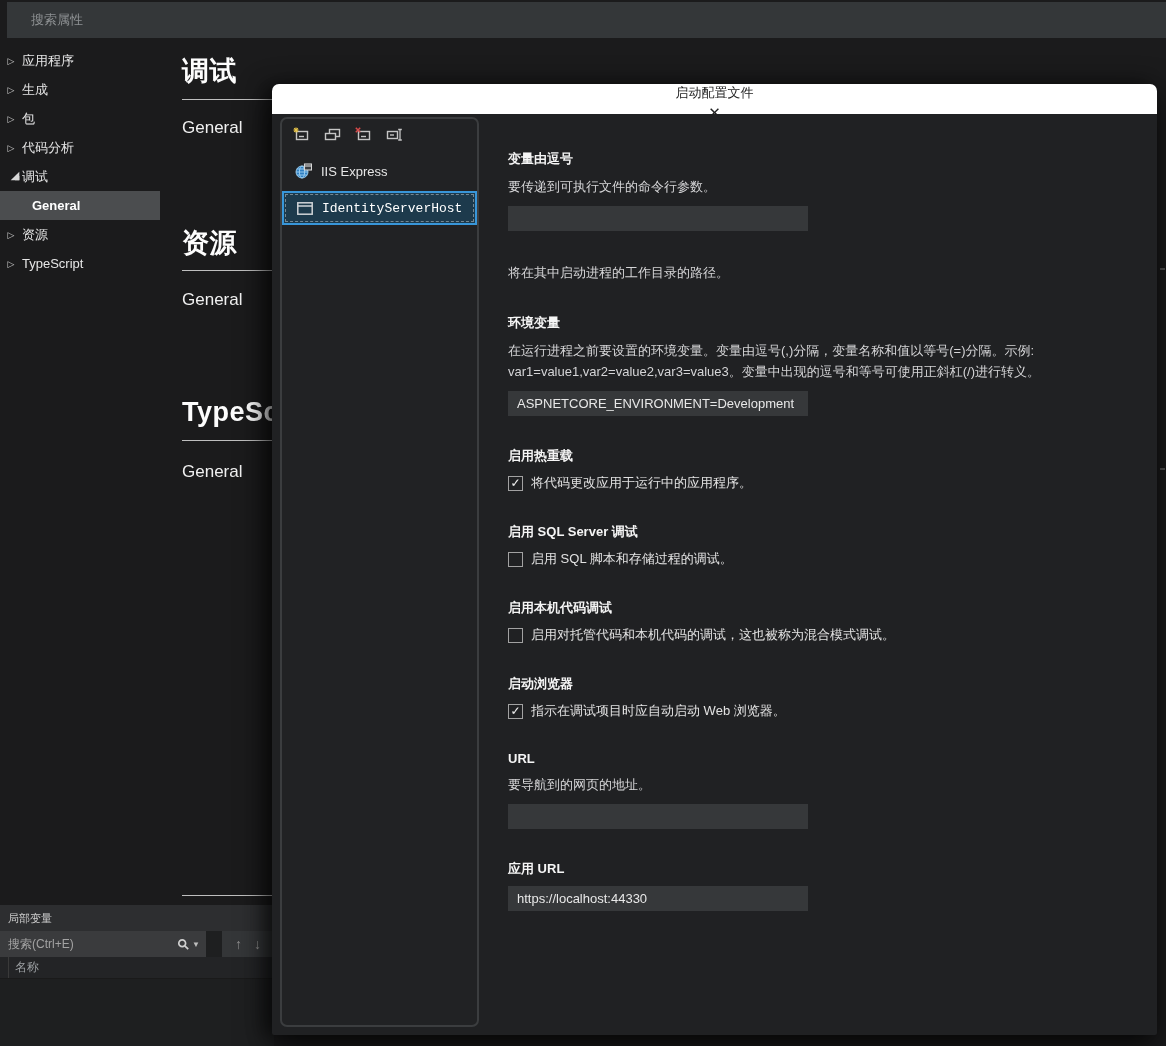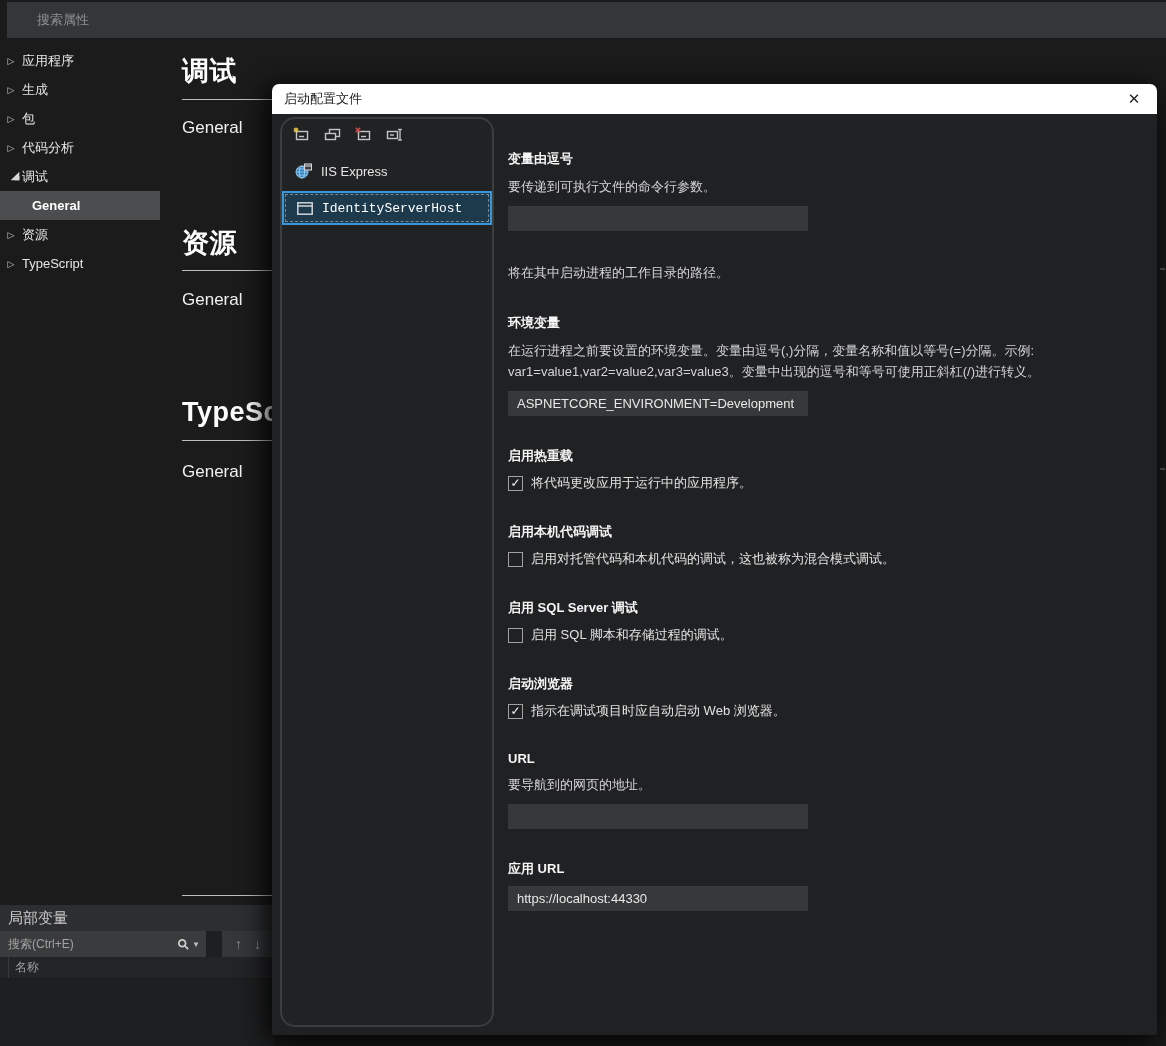--- a/index.html
+++ b/index.html
@@ -10,21 +10,21 @@
     background:#1b1b1c; overflow:hidden; color:#e8e8e8;
   }
 
   
   .topbar {
     position:absolute; left:7px; top:2px; width:1159px; height:36px;
     background:#343739; display:flex; align-items:center;
   }
   .topbar input {
     width:100%; height:100%; background:transparent; border:none; outline:none;
-    color:#c9c9c9; font-size:13px; padding-left:30px;
+    color:#c9c9c9; font-size:13px; padding-left:24px;
     font-family:Liberation Mono, monospace;
   }
   .topbar input::placeholder { color:#8f9294; }
 
   
   .sidebar { position:absolute; left:0; top:46px; width:160px; }
   .nav-row {
     position:relative; height:29px; display:flex; align-items:center;
     font-size:13px; color:#e6e6e6; cursor:default;
   }
@@ -55,21 +55,21 @@
   .pos-r3 { position:absolute; left:0; top:440px; }
   .pos-s3 { position:absolute; left:0; top:462px; }
   .pos-r4 { position:absolute; left:0; top:895px; }
 
   
   .sb-mark { position:absolute; right:1px; width:5px; height:2px; background:#565656; z-index:2; }
 
   
   .locals { position:absolute; left:0; top:905px; width:274px; height:141px; z-index:2; background:#1e1f20; }
   .locals-header {
-    height:26px; background:#2d2e30; color:#cccccc; font-size:15px;
+    height:26px; background:#2d2e30; color:#cccccc; font-size:11px;
     display:flex; align-items:center; padding-left:8px;
   }
   .locals-search { height:26px; display:flex;gap:16px; }
   .locals-search .searchbox {
     flex:1; background:#3a3b3d; display:flex; align-items:center; position:relative;
   }
   .locals-search input {
     flex:1; background:transparent; border:none; outline:none; color:#ababab;
     font-size:12px; padding-left:8px; font-family:"Liberation Sans", sans-serif; min-width:0;
   }
@@ -88,34 +88,34 @@
 
   
   .dialog {
     position:absolute; left:272px; top:84px; width:885px; height:951px; z-index:10;
     border-radius:7px 7px 2px 2px;
     box-shadow:0 12px 34px rgba(0,0,0,.7), -8px 0 18px rgba(0,0,0,.45);
     background:#202123;
   }
   .dlg-titlebar {
     height:30px; background:#ffffff; border-radius:7px 7px 0 0;
-    display:flex; align-items:center; padding:0 12px;
+    display:flex; align-items:center; padding:0 12px;flex-direction:column;
   }
   .dlg-title { color:#1f1f1f; font-size:13px; flex:1; }
   .dlg-close {
     color:#1f1f1f; font-size:15px; width:22px; height:22px; line-height:22px;
     text-align:center; cursor:pointer; background:transparent; border:none;
     font-family:"Liberation Sans", sans-serif;
   }
   .dlg-body { position:relative; height:921px; }
 
   
   .profiles {
-    position:absolute; left:8px; top:3px; width:214px; height:910px;
-    border:2px solid #3b3d3f; border-radius:15px; background:#212224;
+    position:absolute; left:8px; top:3px; width:199px; height:910px;
+    border:2px solid #3b3d3f; border-radius:7px; background:#212224;
   }
   .ptoolbar { display:flex; gap:12px; padding:7px 0 0 10px; }
   .ptool-btn { background:transparent; border:none; padding:1px; cursor:pointer; line-height:0; }
   .plist { margin-top:12px; }
   .pitem {
     height:32px; display:flex; align-items:center; padding-left:13px; gap:9px;
     font-size:13px; color:#e6e6e6; cursor:pointer;
   }
   .pitem.selected {
     margin:4px 0 0 0; height:34px;
@@ -337,32 +337,32 @@
           <div class="sec-label">启用热重载</div>
           <div class="chk-row">
             <span class="checkbox">
               <span>✓</span>
             </span>
             <span class="chk-text">将代码更改应用于运行中的应用程序。</span>
           </div>
         </div>
 
         <div class="sec tight">
+          <div class="sec-label">启用 SQL Server 调试</div>
+          <div class="chk-row">
+            <span class="checkbox"></span>
+            <span class="chk-text">启用 SQL 脚本和存储过程的调试。</span>
+          </div>
+        </div>
+
+        <div class="sec tight">
           <div class="sec-label">启用本机代码调试</div>
           <div class="chk-row">
             <span class="checkbox"></span>
             <span class="chk-text">启用对托管代码和本机代码的调试，这也被称为混合模式调试。</span>
-          </div>
-        </div>
-
-        <div class="sec tight">
-          <div class="sec-label">启用 SQL Server 调试</div>
-          <div class="chk-row">
-            <span class="checkbox"></span>
-            <span class="chk-text">启用 SQL 脚本和存储过程的调试。</span>
           </div>
         </div>
 
         <div class="sec tight">
           <div class="sec-label">启动浏览器</div>
           <div class="chk-row">
             <span class="checkbox">
               <span>✓</span>
             </span>
             <span class="chk-text">指示在调试项目时应自动启动 Web 浏览器。</span>

